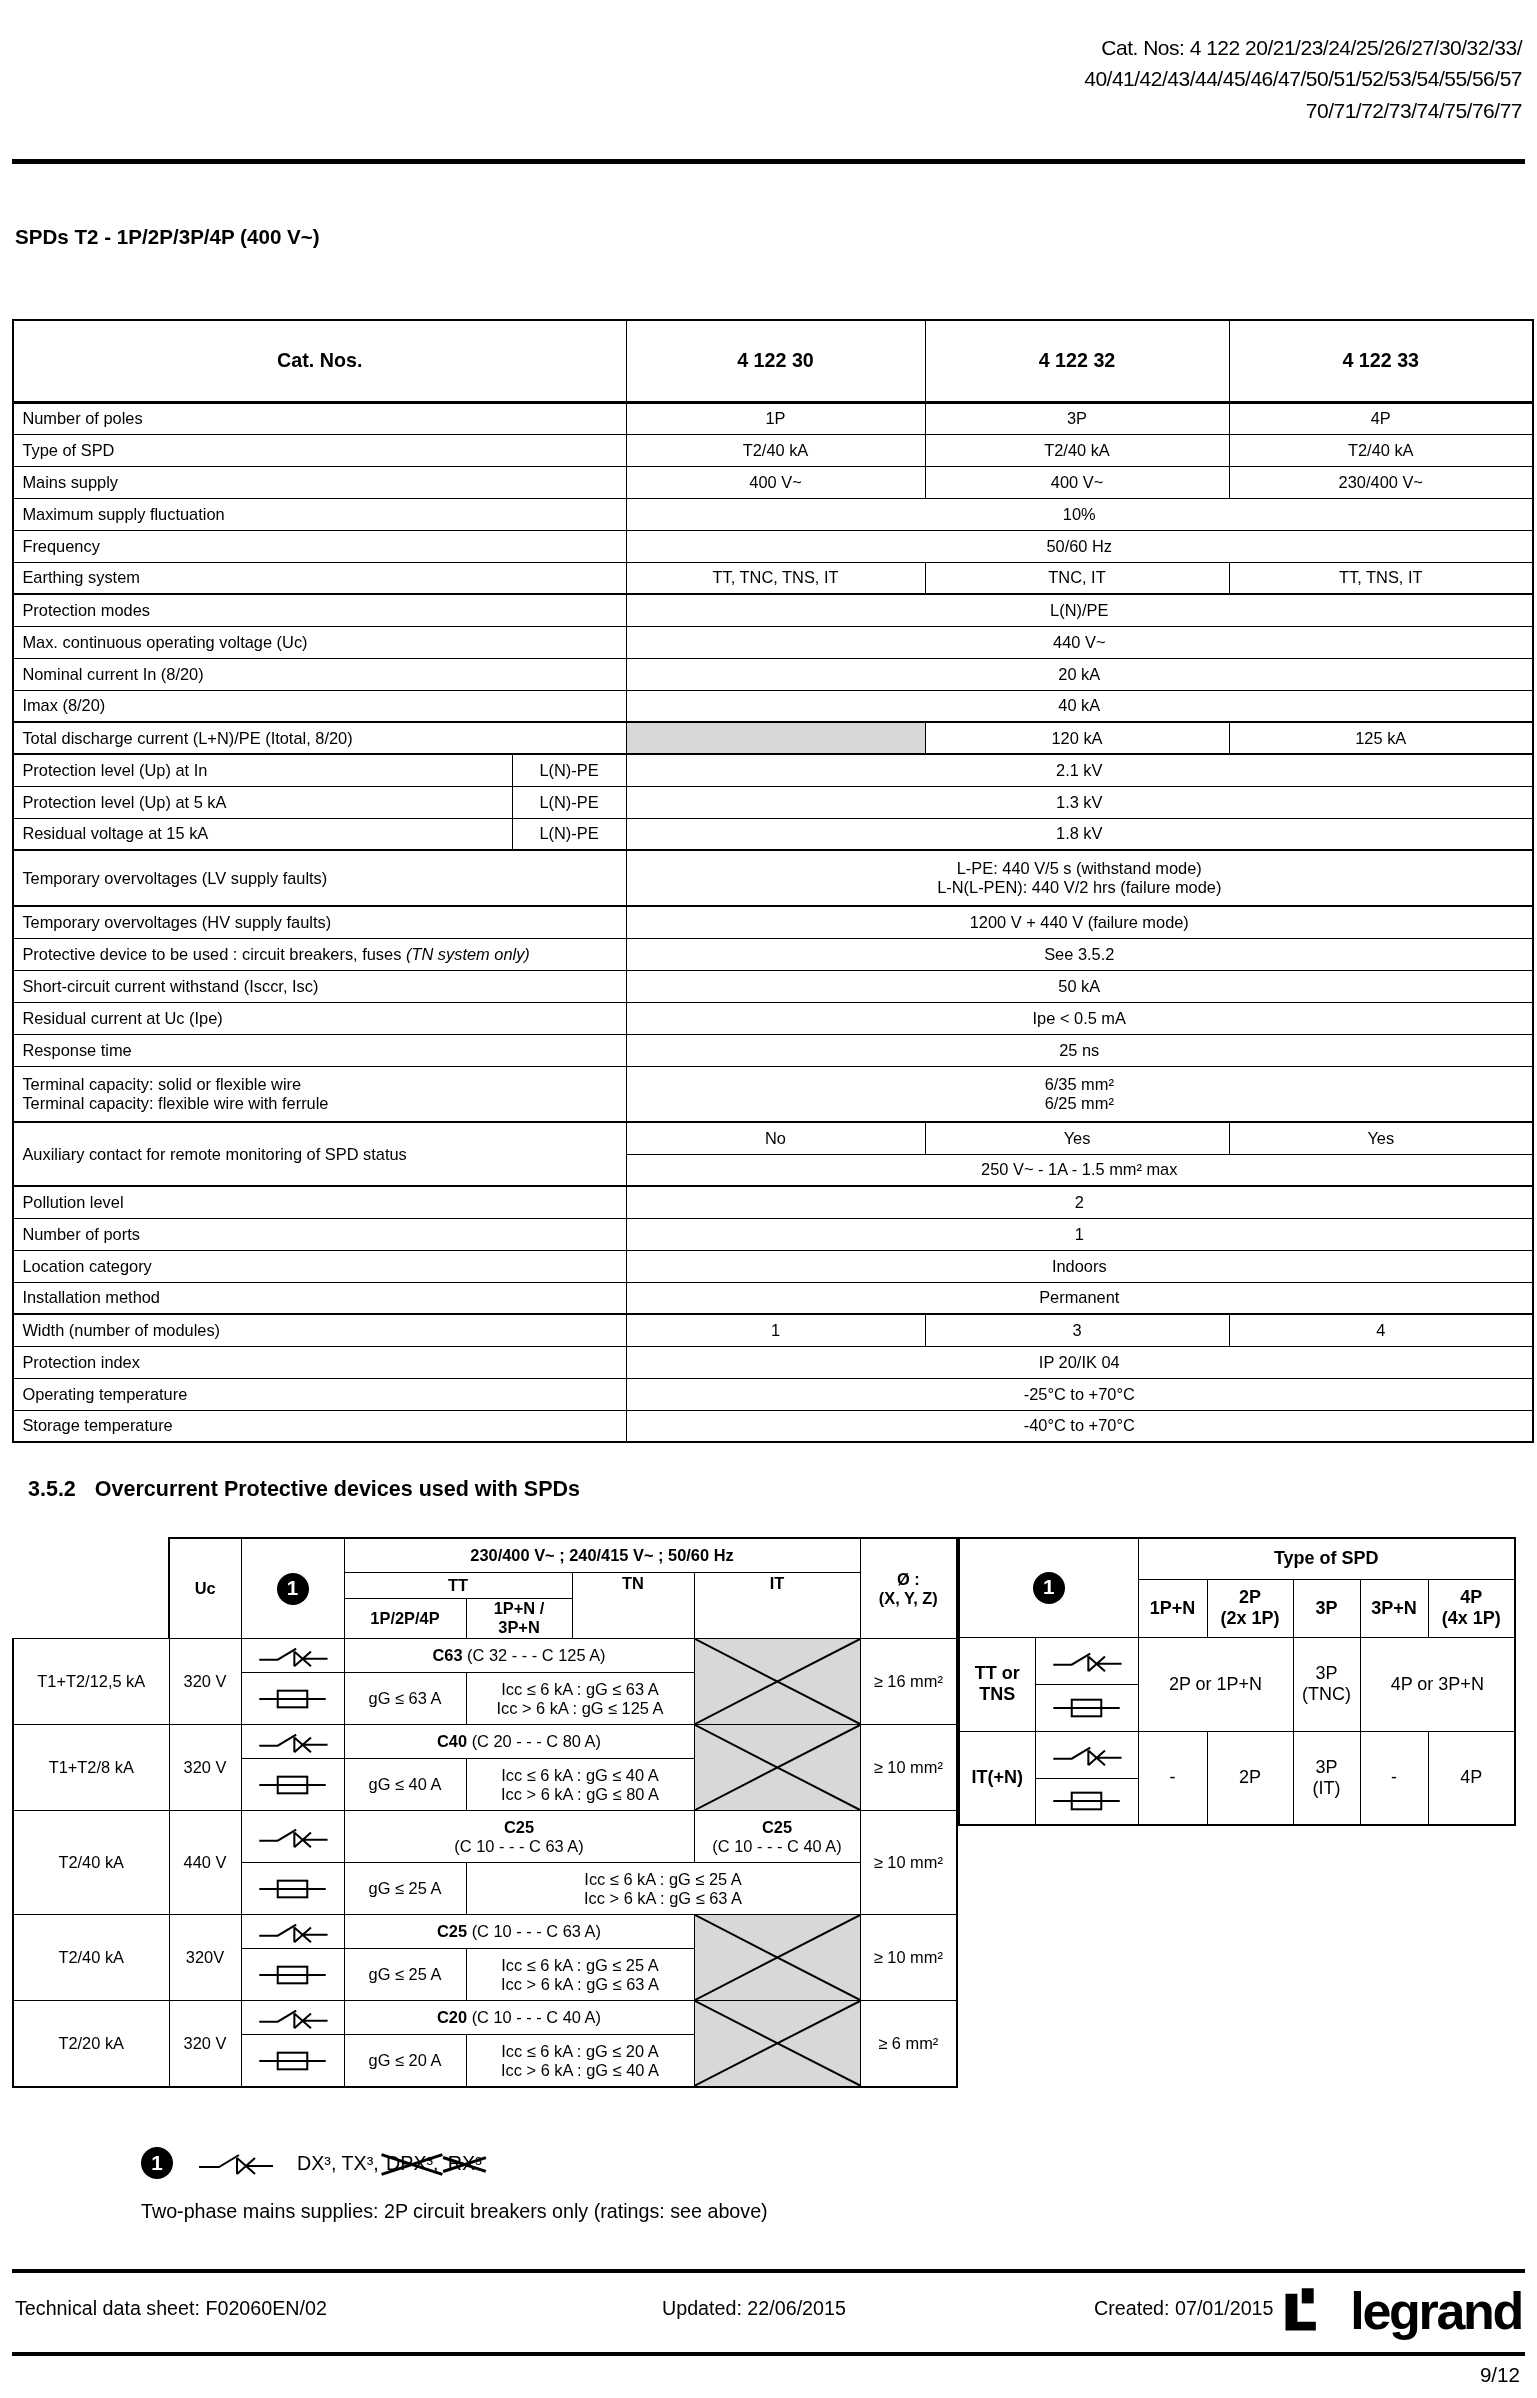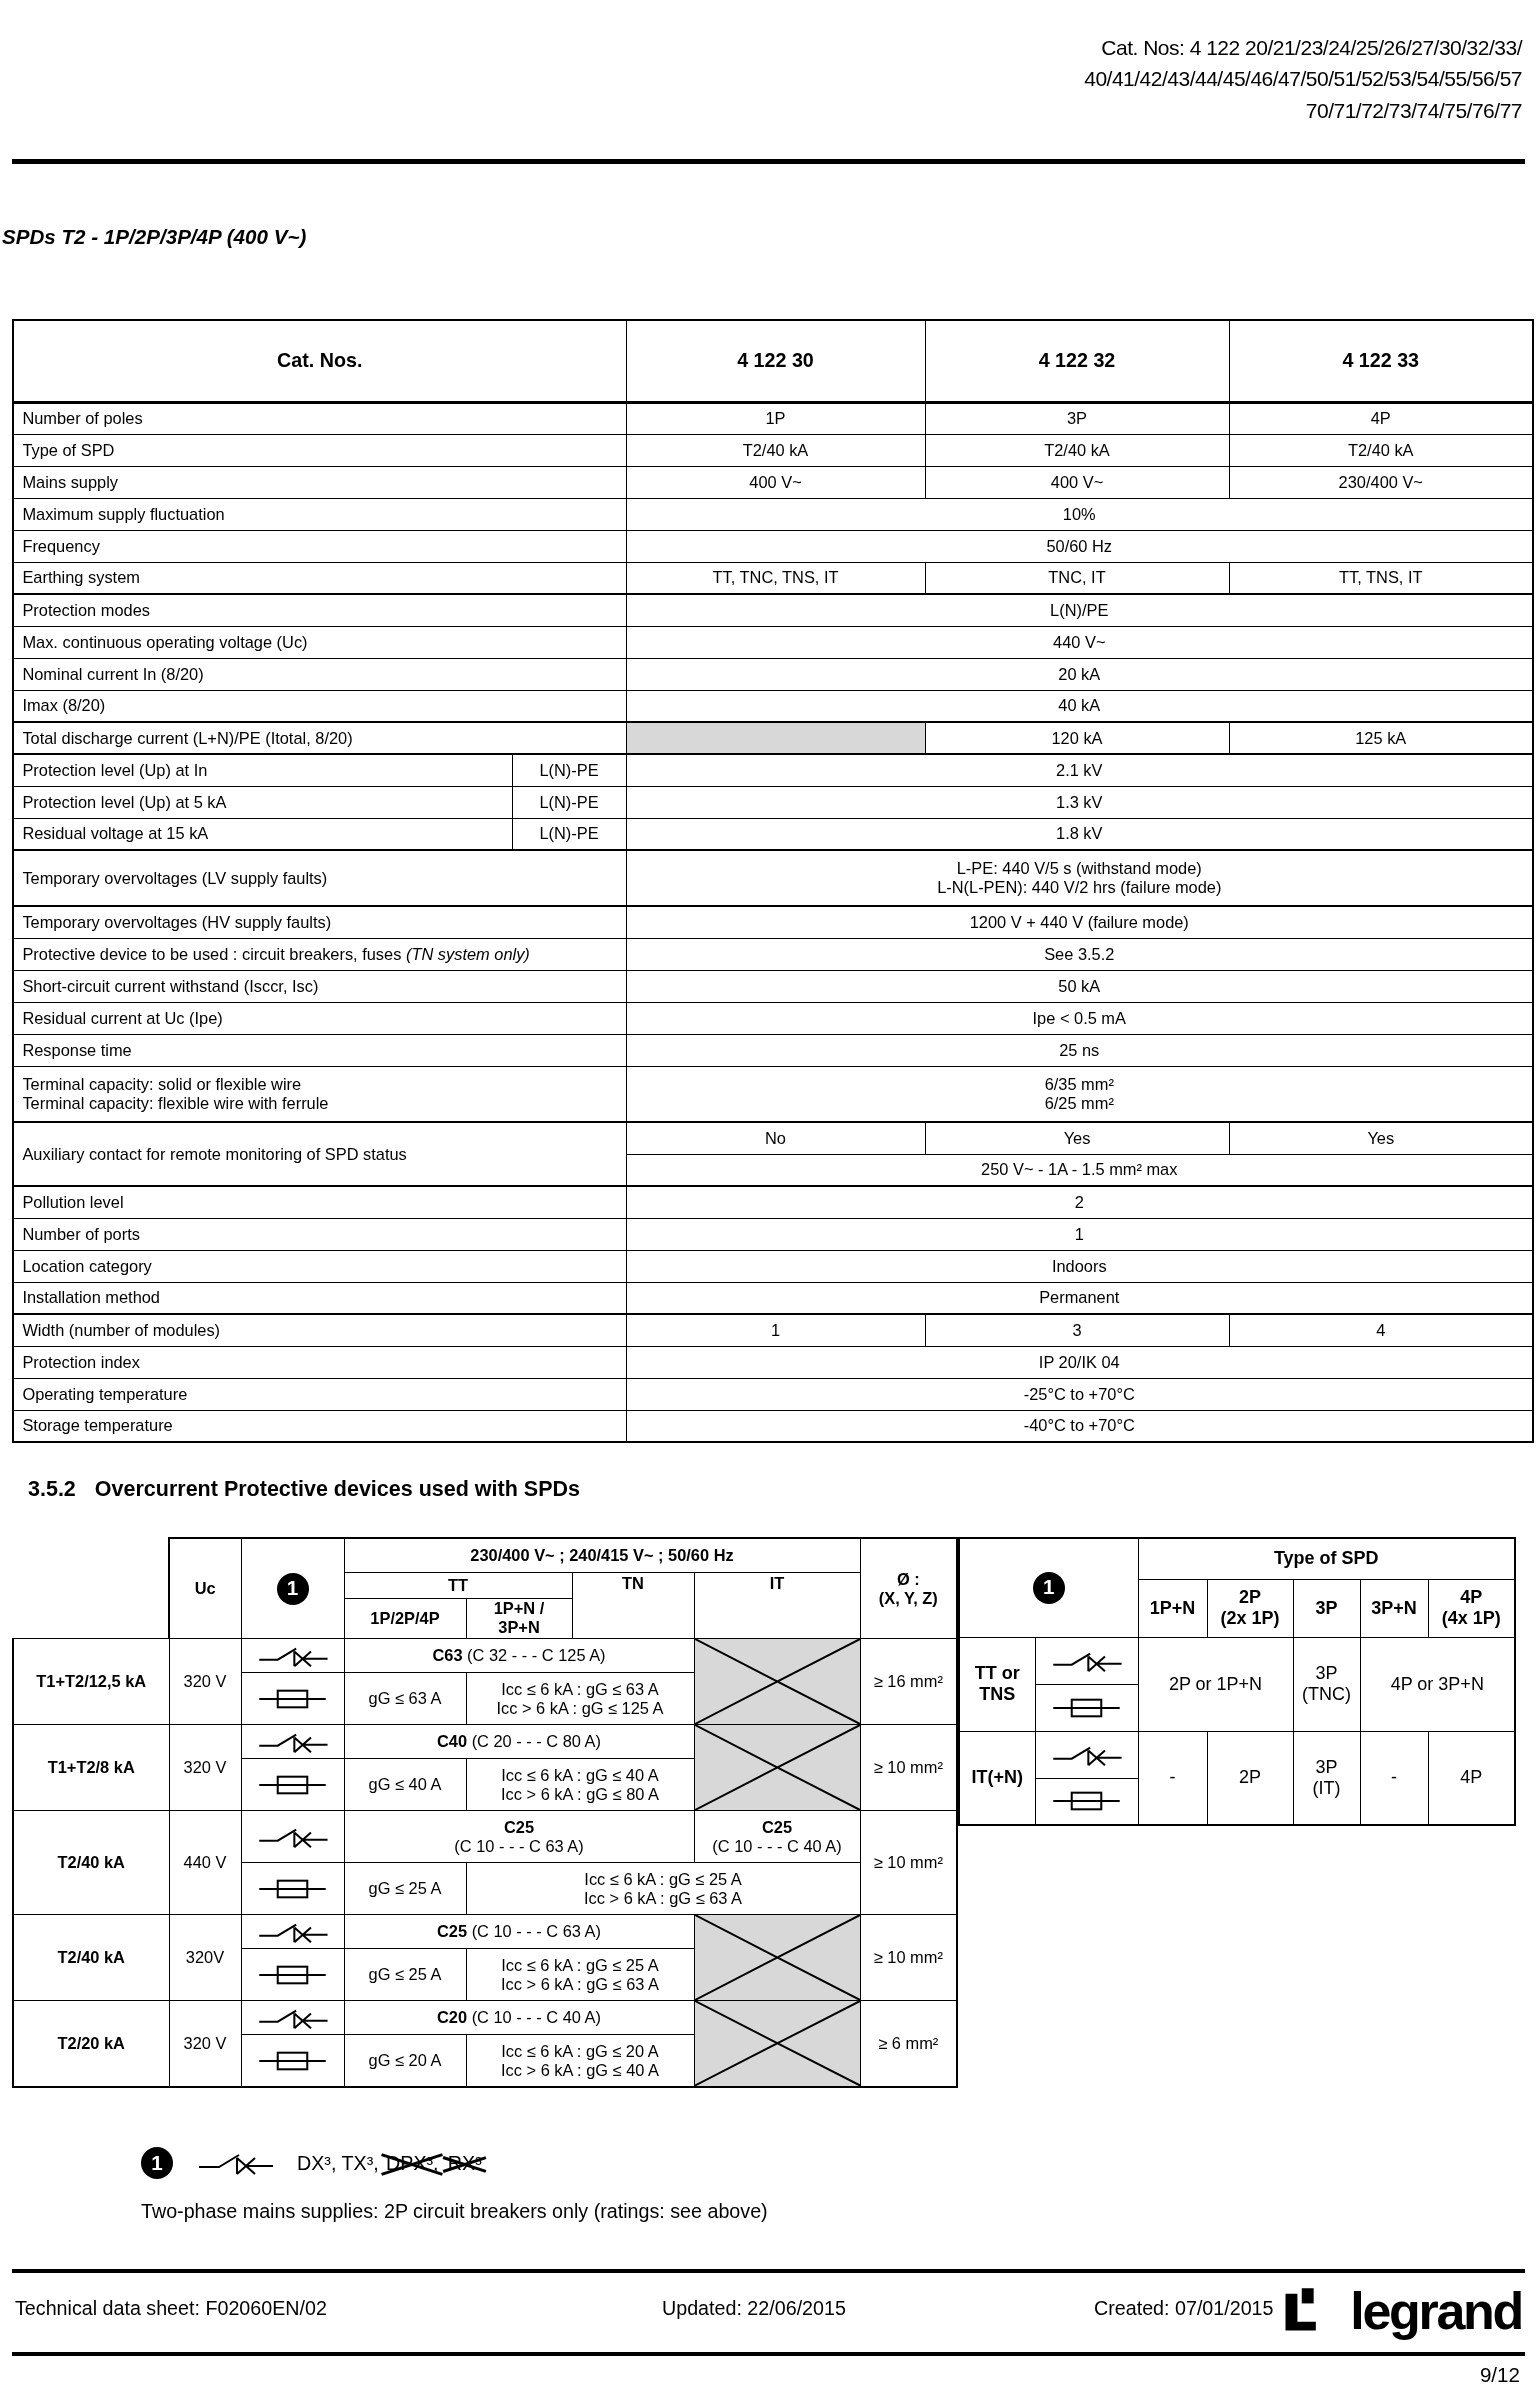--- a/index.html
+++ b/index.html
@@ -6,21 +6,21 @@
   .page{position:relative;width:1537px;height:2399px;background:#fff;margin:0 auto;
         font-family:"Liberation Sans","DejaVu Sans",sans-serif;color:#000;overflow:hidden;}
   .b{font-weight:bold;}
   .i{font-style:italic;}
   .preline{white-space:pre-line;}
   
   .doc-title{position:absolute;left:15px;top:9.4px;font-size:29px;font-weight:bold;letter-spacing:-0.5px;}
   .cat-block{position:absolute;right:15px;top:7.5px;text-align:right;font-size:21px;font-weight:normal;line-height:1.5;letter-spacing:-0.5px;margin-top:24px;}
   .rule{position:absolute;left:12px;right:12px;background:#000;}
   .rule-top{top:159px;height:4.7px;}
-  .sec1-title{position:absolute;left:2px;top:225px;font-size:20.6px;font-weight:bold;font-style:italic;}
+  .sec1-title{position:absolute;left:15px;top:225px;font-size:20.6px;font-weight:bold;}
   
   table{border-collapse:collapse;table-layout:fixed;}
   .main{position:absolute;left:12px;top:319px;width:1520px;font-size:16.4px;border:2.8px solid #000;}
   .main td{border:1.4px solid #000;padding:1.9px 5.6px;vertical-align:middle;}
   .main tr.thead td{border-bottom-width:3.7px;font-size:19.7px;}
   .main tr.tt3 > td{border-top-width:2.8px;}
   .h88{height:82px;} .h34{height:32px;} .h60{height:56px;}
   .lbl{text-align:left;padding-left:8.4px !important;}
   .val{text-align:center;}
   .grey{background:#d8d8d8;}
@@ -28,21 +28,21 @@
   .sec2-title{position:absolute;left:28px;top:1477px;font-size:21.5px;font-weight:bold;}
   .sec2-title .num{margin-right:19px;}
   .ocp{position:absolute;left:12px;top:1537px;width:943px;font-size:16.4px;}
   .ocp td{border:1.9px solid #000;padding:0.9px 3.7px;text-align:center;vertical-align:middle;}
   .ocp td.ghost{border:none;background:#fff;}
   .ocp tr.hr1 > td{border-top-width:2.8px;}
   .ocp td.bl{border-left-width:2.8px;} .ocp td.br3{border-right-width:2.8px;} .ocp td.bb{border-bottom-width:2.8px;}
   .ocp td.vtop{vertical-align:top;padding-top:1px;}
   .hr1{height:34px;} .hr2{height:26px;} .hr3{height:37px;}
   .sra{height:34px;} .sra3{height:52px;} .srb{height:52px;}
-  .lblc{font-weight:bold;}
+  .lblc{font-weight:normal;}
   .iconc{padding:0 !important;}
   .xcell{background:#d8d8d8;padding:0 !important;position:relative;}
   .xcell svg{position:absolute;left:0;top:0;width:100%;height:100%;display:block;}
   .brk,.fus{display:block;margin:0 auto;}
   .spd{position:absolute;left:958px;top:1537px;width:557px;font-size:18px;border:2.8px solid #000;}
   .spd td{border:1.9px solid #000;padding:0.9px 3.7px;text-align:center;vertical-align:middle;}
   .spd tr.shr1{height:41px;} .spd tr.shr2{height:58px;} .spd tr.srow{height:47px;}
   .spd .hcell{font-weight:bold;}
   .spd-note{position:absolute;left:965px;top:1881px;width:562px;font-size:19.7px;line-height:1.32;}
   

